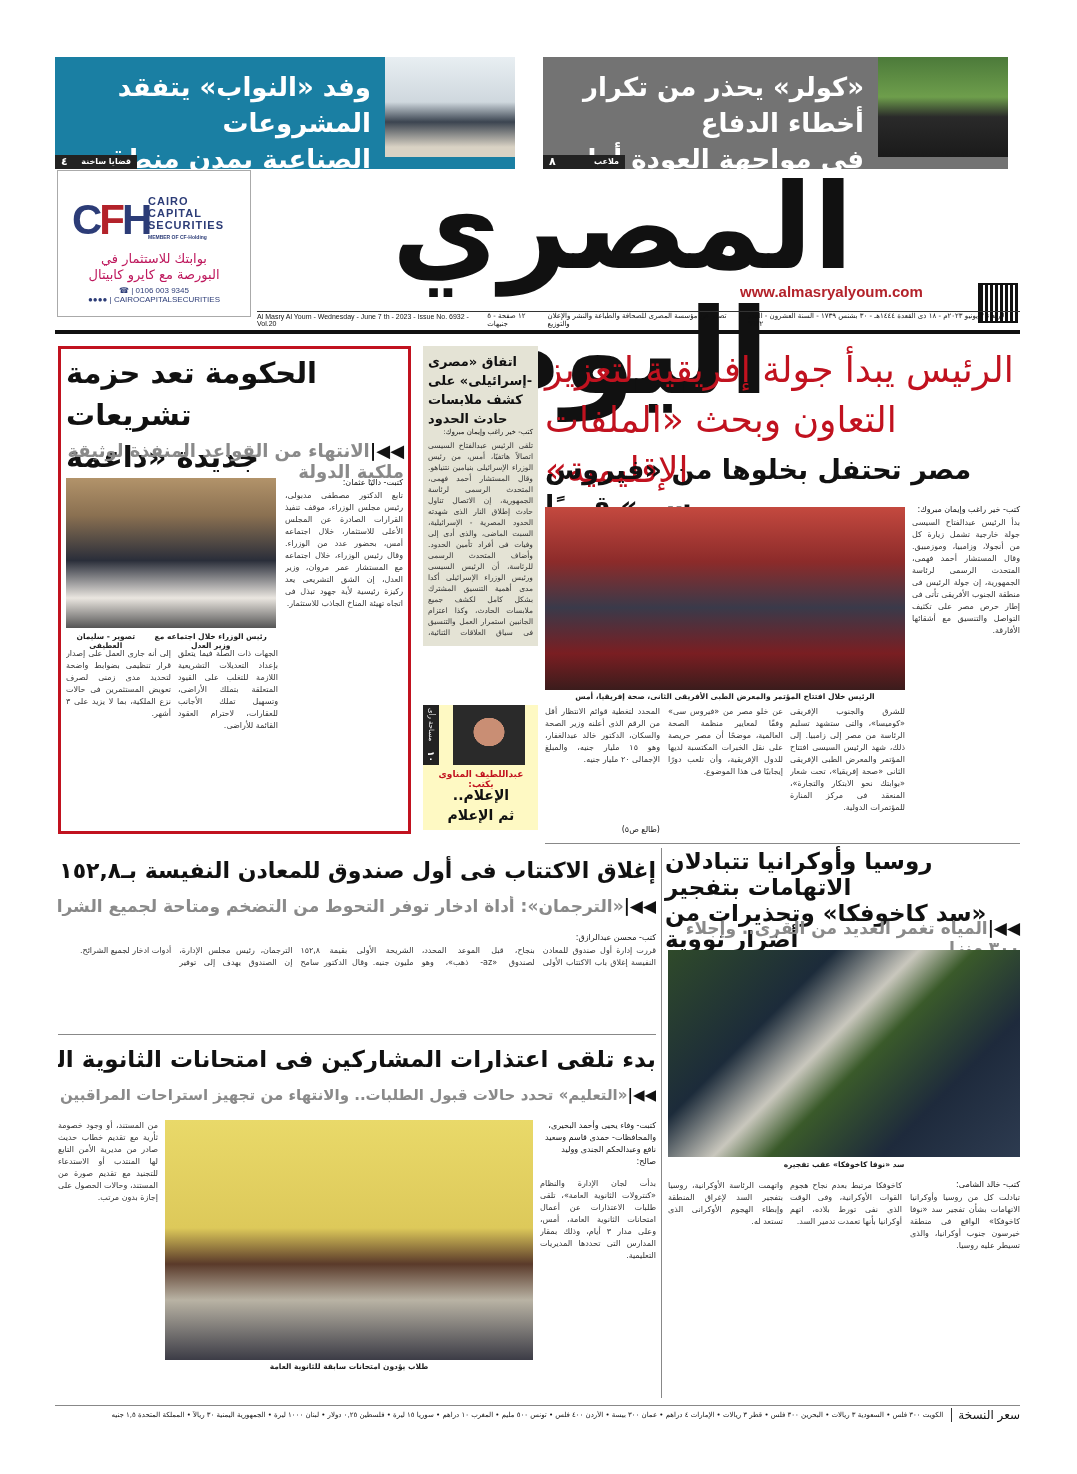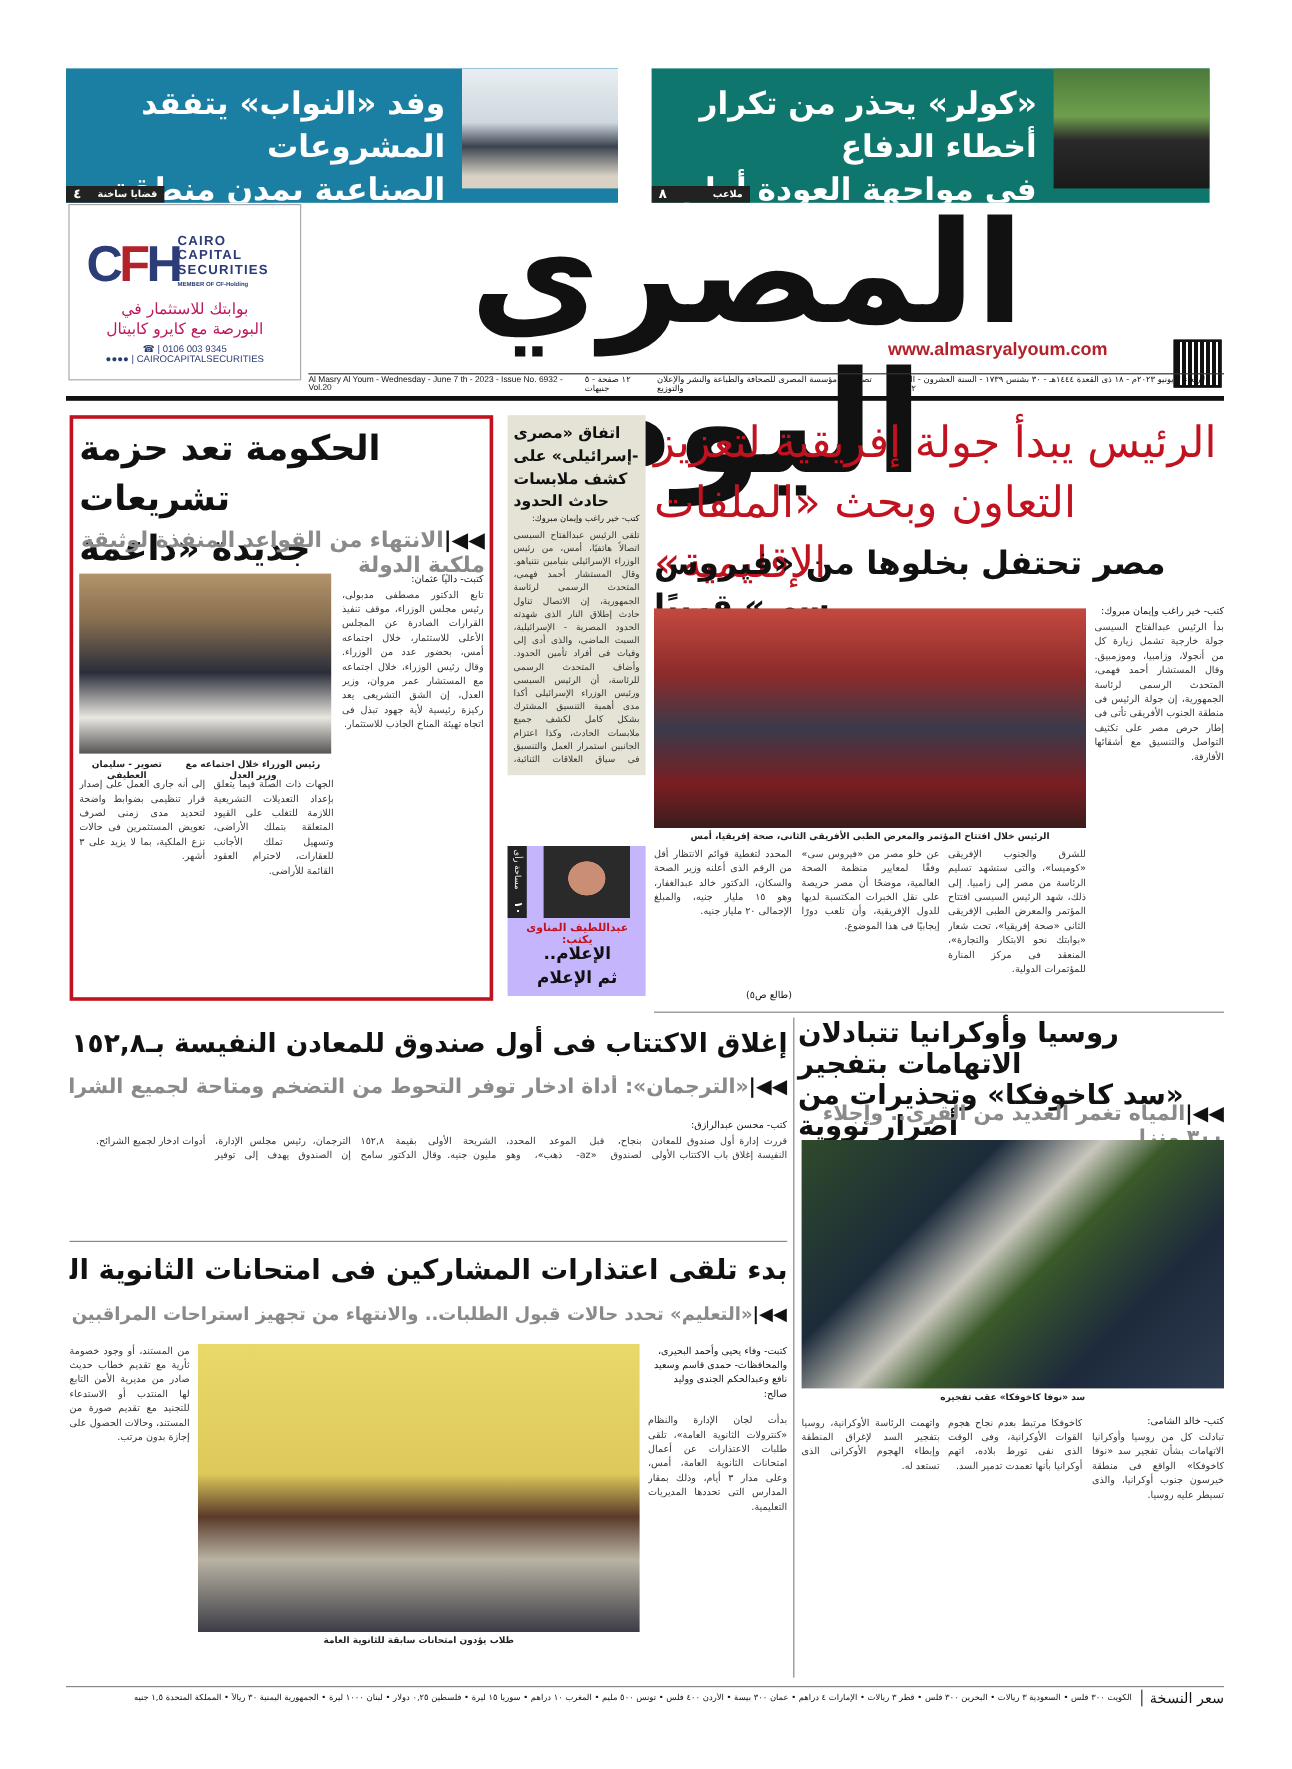--- a/index.html
+++ b/index.html
@@ -26,21 +26,21 @@
 .sub-grey{color:#8a8a8a;font-weight:bold;direction:rtl;text-align:right}
 .arrow{color:#111}
 .hr{position:absolute;height:1px;background:#888}
 .vr{position:absolute;width:1px;background:#888}
 .byline{font-size:8px;font-weight:normal;direction:rtl;text-align:right}
 .footer{position:absolute;left:55px;top:1405px;width:965px;height:18px;border-top:1px solid #888;display:flex;direction:rtl;align-items:center;font-size:7px;gap:8px}
 </style>
 </head>
 <body>
 
-<div class="teaser" style="left:543px;width:465px;background:#0f766e">
+<div class="teaser" style="left:543px;width:465px;background:#737373">
   <div class="photo" style="order:2;background:linear-gradient(180deg,#4c7a3a 0%,#6e9e4c 40%,#2a2a2a 60%,#1a1a1a 100%)"></div>
   <div class="txt" style="order:1">
     <div>«كولر» يحذر من تكرار أخطاء الدفاع</div>
     <div>فى مواجهة العودة أمام «الوداد»</div>
     <div class="tag">
       <span>ملاعب</span>
       <span style="font-size:11px;font-weight:bold">٨</span>
     </div>
   </div>
 </div>
@@ -102,21 +102,21 @@
 <div class="abs col-text" style="left:545px;top:706px;width:115px;height:115px;overflow:hidden">المحدد لتغطية قوائم الانتظار أقل من الرقم الذى أعلنه وزير الصحة والسكان، الدكتور خالد عبدالغفار، وهو ١٥ مليار جنيه، والمبلغ الإجمالى ٢٠ مليار جنيه.</div>
 <div class="abs byline" style="left:545px;top:825px;width:115px">(طالع ص٥)</div>
 
 <div class="hr" style="left:545px;top:843px;width:475px"></div>
 
 <div class="abs" style="left:423px;top:346px;width:115px;height:300px;background:#e4e3d5"></div>
 <div class="abs rtl" style="left:428px;top:352px;width:105px;font-size:13px;font-weight:bold;line-height:19px">اتفاق «مصرى -إسرائيلى» على كشف ملابسات حادث الحدود</div>
 <div class="abs byline" style="left:428px;top:428px;width:105px;font-size:7px">كتب- خير راغب وإيمان مبروك:</div>
 <div class="abs col-text" style="left:428px;top:440px;width:105px;height:200px;overflow:hidden;font-size:7.5px;line-height:11px">تلقى الرئيس عبدالفتاح السيسى اتصالاً هاتفيًا، أمس، من رئيس الوزراء الإسرائيلى بنيامين نتنياهو. وقال المستشار أحمد فهمى، المتحدث الرسمى لرئاسة الجمهورية، إن الاتصال تناول حادث إطلاق النار الذى شهدته الحدود المصرية - الإسرائيلية، السبت الماضى، والذى أدى إلى وفيات فى أفراد تأمين الحدود. وأضاف المتحدث الرسمى للرئاسة، أن الرئيس السيسى ورئيس الوزراء الإسرائيلى أكدا مدى أهمية التنسيق المشترك بشكل كامل لكشف جميع ملابسات الحادث، وكذا اعتزام الجانبين استمرار العمل والتنسيق فى سياق العلاقات الثنائية، والسعى لتحقيق السلام العادل والشامل والحفاظ على الاستقرار فى المنطقة.</div>
 
-<div class="abs" style="left:423px;top:705px;width:115px;height:125px;background:#c4b5fd">
+<div class="abs" style="left:423px;top:705px;width:115px;height:125px;background:#fef9c3">
   <div class="abs" style="left:0;top:0;width:16px;height:60px;background:#222;color:#fff;font-size:7px;writing-mode:vertical-rl;display:flex;justify-content:space-between;align-items:center;padding:3px 0">
     <span>مساحة رأى</span>
     <span style="font-weight:bold;font-size:9px">١٠</span>
   </div>
   <div class="abs" style="left:30px;top:0;width:72px;height:60px;background:radial-gradient(ellipse at 50% 45%,#c98e74 0 30%,#2a2a2a 31% 100%)"></div>
   <div class="abs rtl" style="left:4px;top:64px;width:108px;text-align:center;color:#c1121f;font-size:9px;font-weight:bold">عبداللطيف المناوى يكتب:</div>
   <div class="abs" style="left:4px;top:80px;width:108px;text-align:center;font-size:14px;font-weight:bold;line-height:20px;direction:rtl">
     <div>الإعلام..</div>
     <div>ثم الإعلام</div>
   </div>

